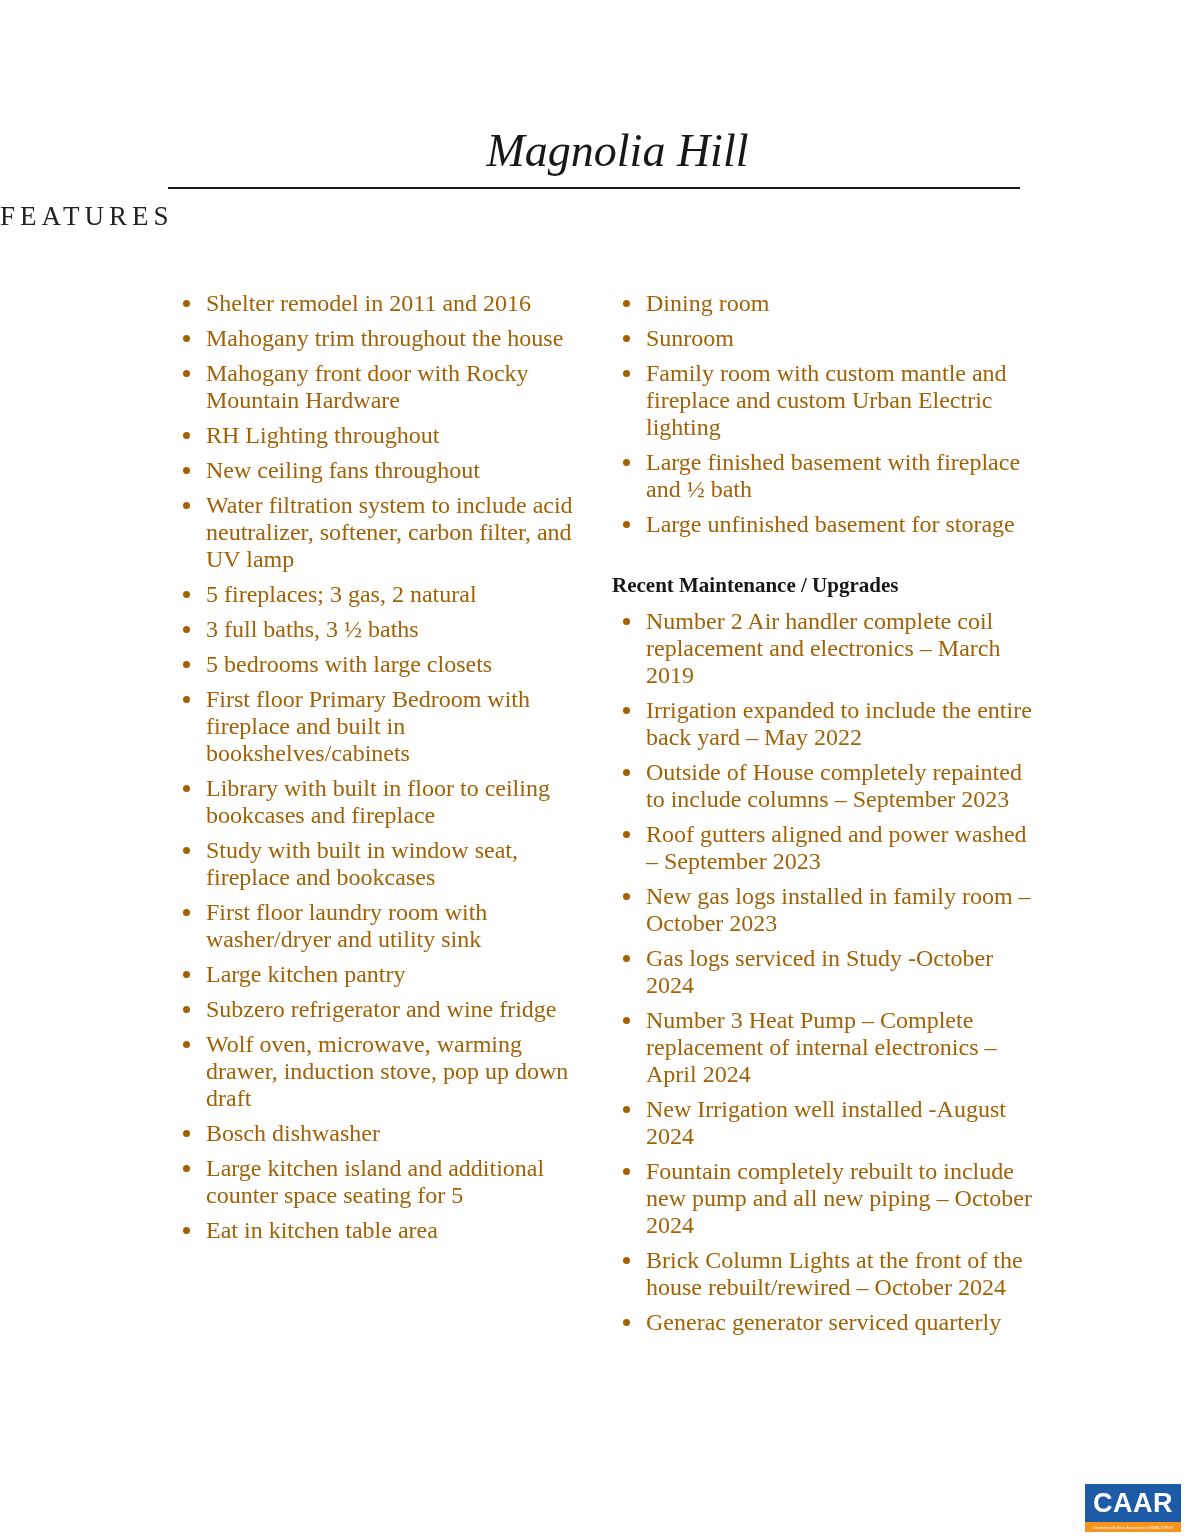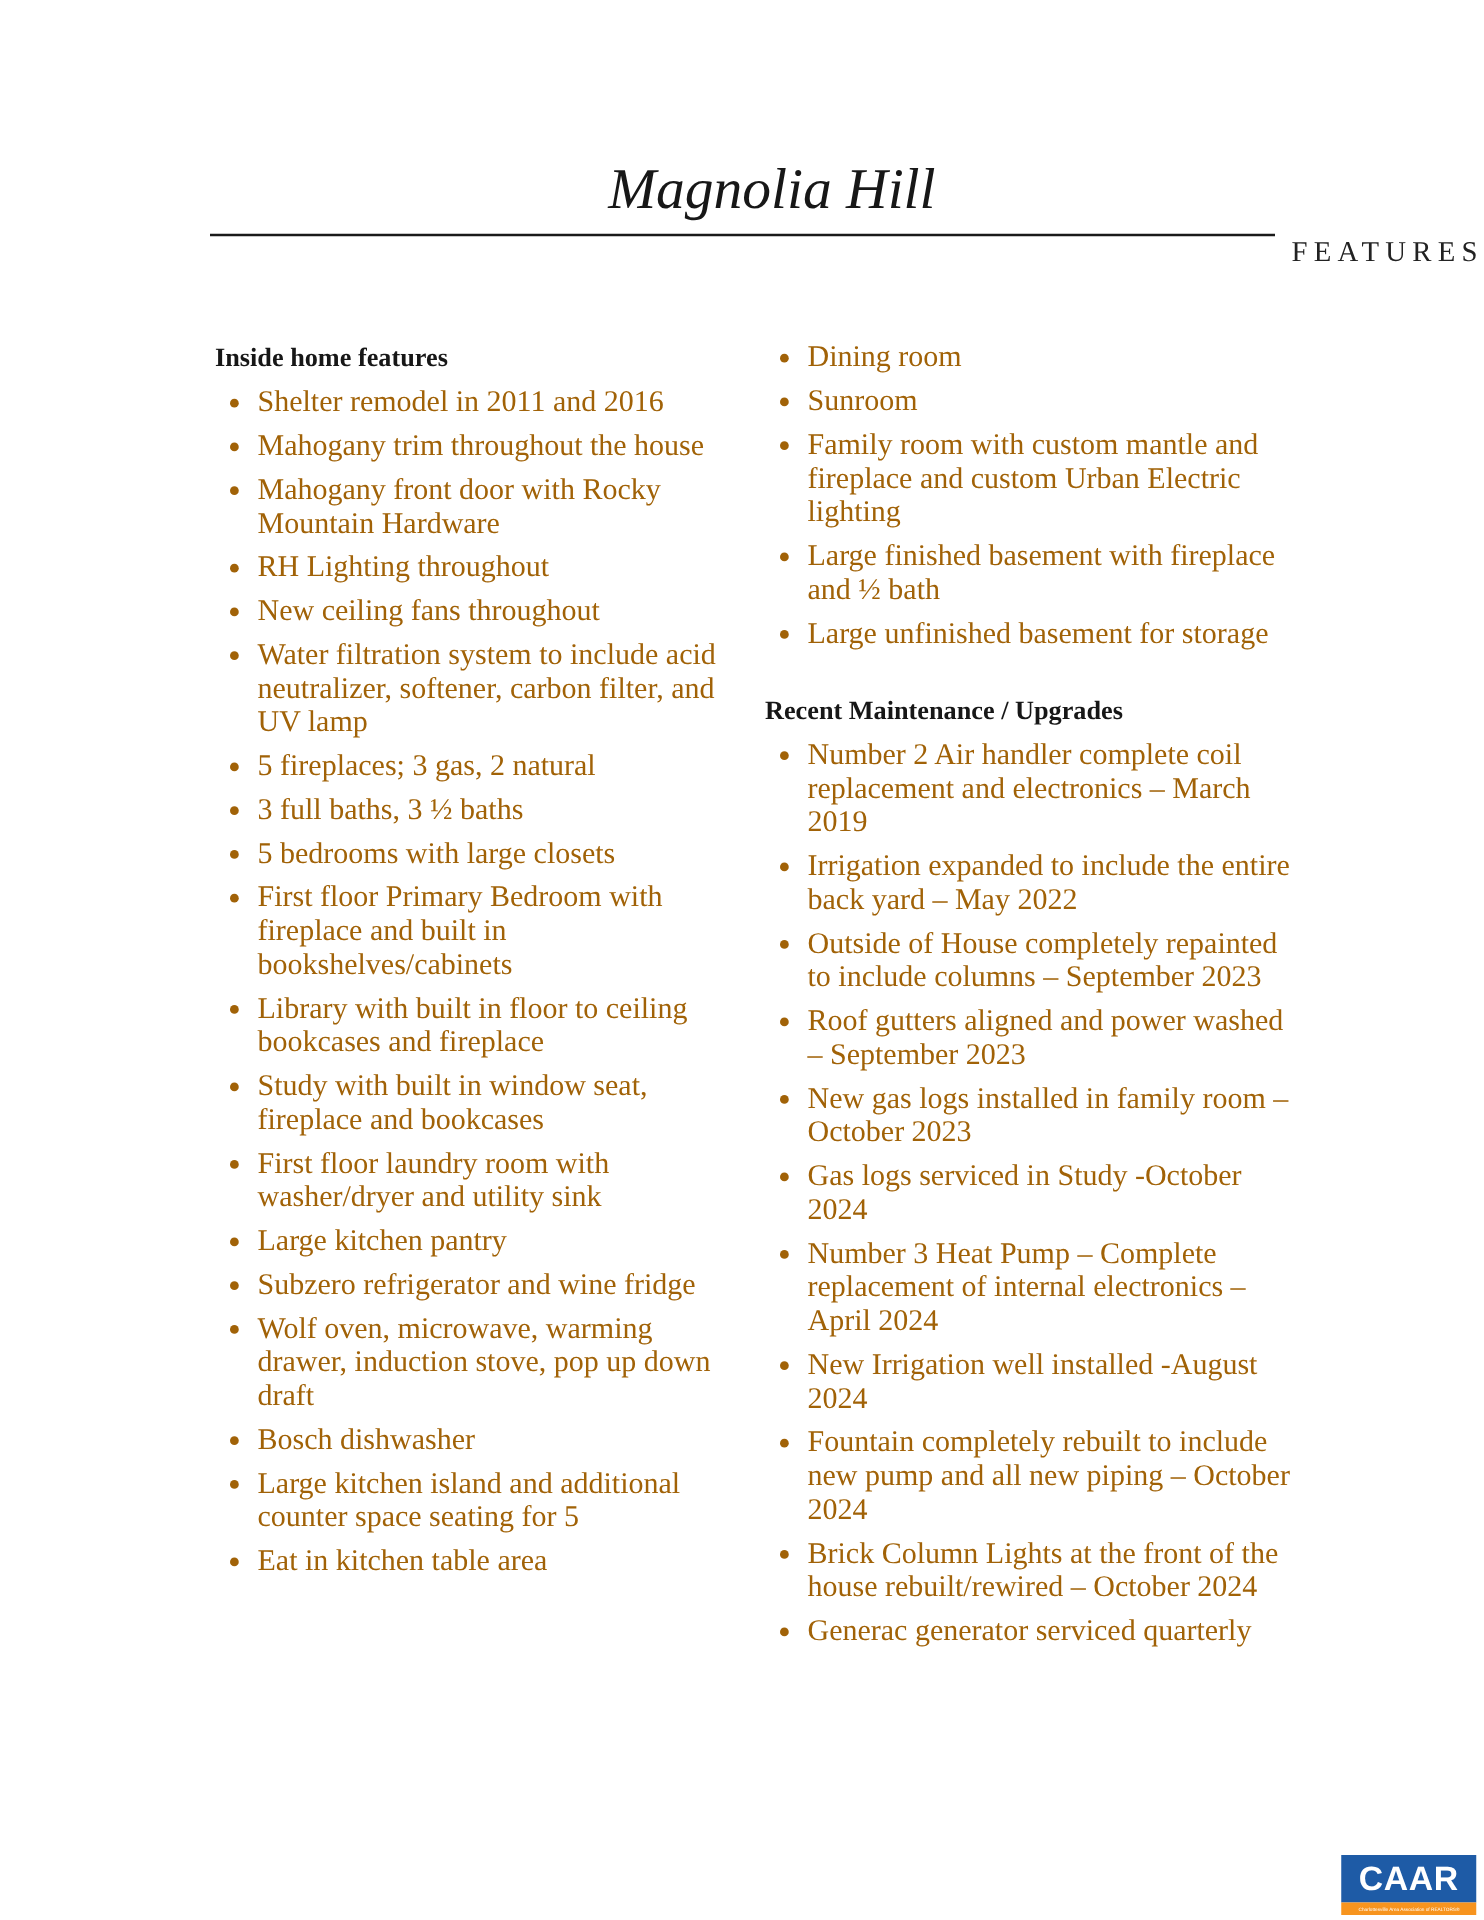--- a/index.html
+++ b/index.html
@@ -23,22 +23,23 @@
     line-height: 1;
     color: #171717;
     padding-left: 48px;
   }
   .rule {
     width: 852px;
     margin: 13px auto 0 auto;
     border-top: 2px solid #1a1a1a;
   }
   .subtitle {
-    text-align: right;
-    font-size: 23px;
+    margin-top: 12px;
+    text-align: left;
+    font-size: 27px;
     letter-spacing: 5px;
     color: #222222;
   }
   .columns {
     width: 860px;
     margin: 58px 0 0 172px;
     display: flex;
     gap: 20px;
   }
   .col { flex: 0 0 420px; }
@@ -59,21 +60,21 @@
     font-size: 24px;
     line-height: 27px;
     margin: 0 0 8px 0;
     padding-left: 2px;
     color: #a16207;
   }
   .caar-logo {
     position: absolute;
     right: 6px;
     bottom: 4px;
-    width: 108px;
+    width: 96px;
     height: 48px;
     display: flex;
     flex-direction: column;
   }
   .caar-blue {
     flex: 1;
     background: #1e5ba6;
     color: #ffffff;
     font-family: "Liberation Sans", sans-serif;
     font-weight: bold;
@@ -110,21 +111,20 @@
 
   <h1 class="title">Magnolia Hill</h1>
 
   <div class="rule"></div>
 
   <div class="subtitle">FEATURES</div>
 
   <div class="columns">
 
     <div class="col">
-      <h2 class="section-heading">Inside home features</h2>
       <ul class="bullet-list">
           <li class="bullet-item">Shelter remodel in 2011 and 2016</li>
           <li class="bullet-item">Mahogany trim throughout the house</li>
           <li class="bullet-item">Mahogany front door with Rocky Mountain Hardware</li>
           <li class="bullet-item">RH Lighting throughout</li>
           <li class="bullet-item">New ceiling fans throughout</li>
           <li class="bullet-item">Water filtration system to include acid neutralizer, softener, carbon filter, and UV lamp</li>
           <li class="bullet-item">5 fireplaces; 3 gas, 2 natural</li>
           <li class="bullet-item">3 full baths, 3 ½ baths</li>
           <li class="bullet-item">5 bedrooms with large closets</li>

